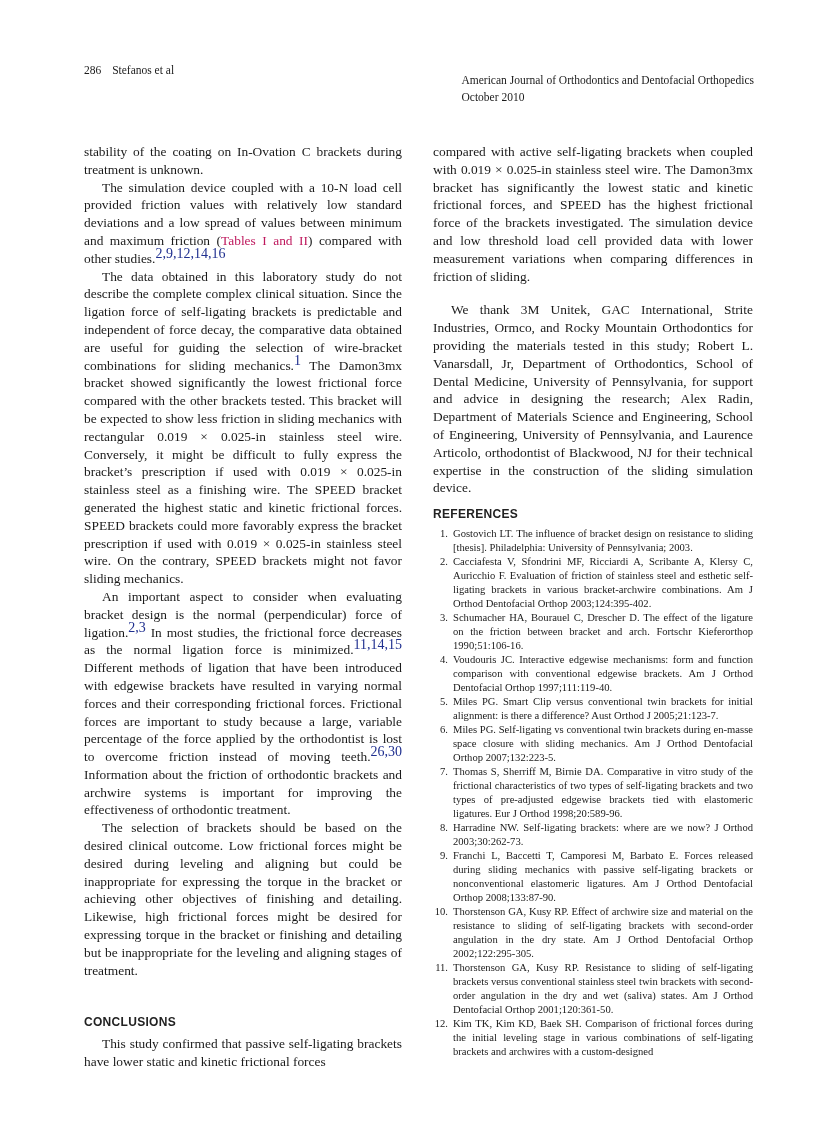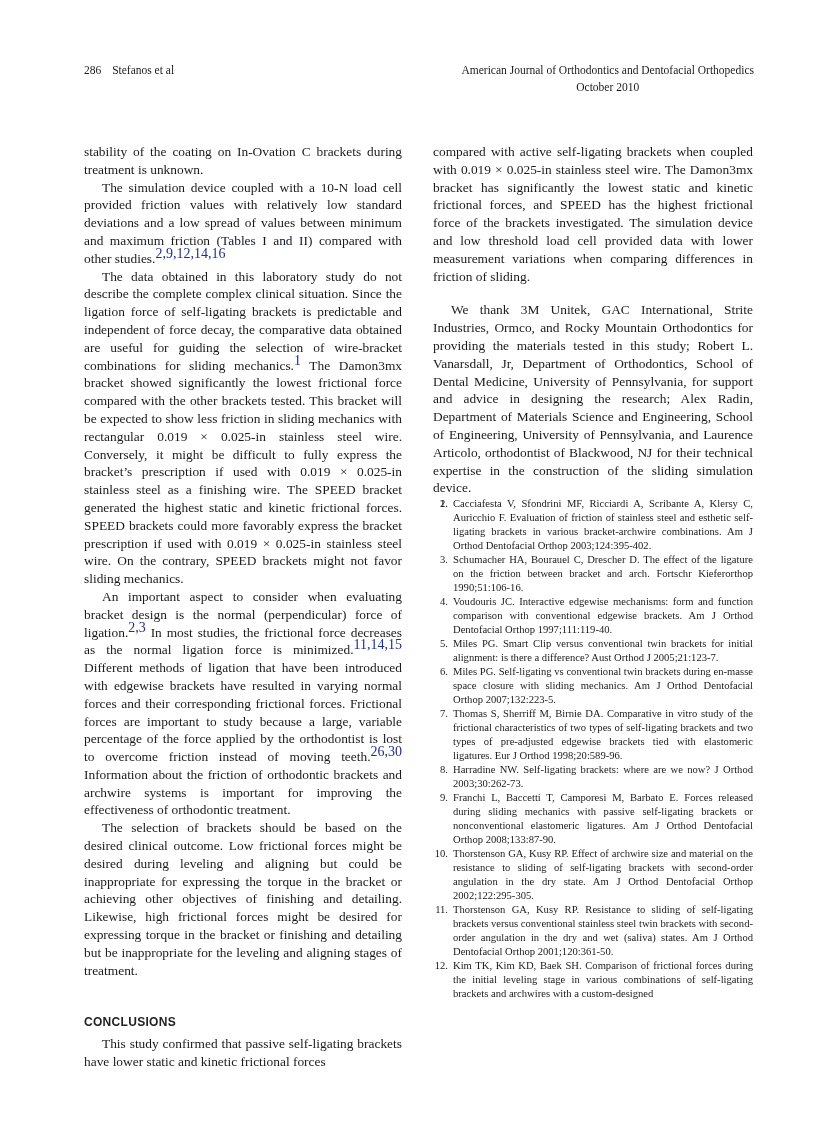--- a/index.html
+++ b/index.html
@@ -1,28 +1,28 @@
 <!DOCTYPE html>
 <html><head>
 <meta charset="utf-8">
 <style>
   html, body { margin: 0; padding: 0; background: #ffffff; }
   body { width: 838px; height: 1122px; position: relative; overflow: hidden;
          font-family: "Liberation Serif", "DejaVu Serif", serif; color: #1a1a1a; }
   .running-head { position: absolute; top: 62px; left: 84px; right: 84px; font-size: 11.5px; line-height: 17px; }
   .rh-left { position: absolute; left: 0; top: 0; }
   .rh-left .pg { margin-right: 8px; }
-  .rh-right { position: absolute; right: 0; top: 0; text-align: center; }
+  .rh-right { position: absolute; right: 0; top: 10px; text-align: left; }
   .col { position: absolute; top: 143px; font-size: 13.4px; line-height: 17.8px; text-align: justify; hyphens: manual; }
   .col-left { left: 84px; width: 318px; }
   .col-right { left: 433px; width: 320px; }
   p { margin: 0; }
   p.indent { text-indent: 18px; }
   sup { font-size: 14px; line-height: 0; vertical-align: 5px; color: #1f2f8f; }
-  .xref { color: #0f172a; }
+  .xref { color: #be185d; }
   .heading { font-family: "Liberation Sans", "DejaVu Sans", sans-serif; font-size: 12px; letter-spacing: 0.3px;
              color: #222; margin: 0; line-height: 17px; }
   .h-conclusions { margin-top: 35px; margin-bottom: 4px; }
   .ack { margin-top: 16px; }
   .h-references { margin-top: 9px; margin-bottom: 4px; }
   ol.refs { list-style: none; margin: 0; padding: 0; font-size: 10.6px; line-height: 14px; }
   ol.refs li { position: relative; padding-left: 20px; margin-left: 0; text-align: justify; }
   ol.refs li .num { position: absolute; left: 0; width: 15px; text-align: right; }
 </style>
 </head>
@@ -53,23 +53,24 @@
   <h2 class="heading h-conclusions">CONCLUSIONS</h2>
 
   <p class="indent">This study confirmed that passive self-ligating brackets have lower static and kinetic frictional forces</p>
 </section>
 
 <section class="col col-right">
   <p>compared with active self-ligating brackets when coupled with 0.019 × 0.025-in stainless steel wire. The Damon3mx bracket has significantly the lowest static and kinetic frictional forces, and SPEED has the highest frictional force of the brackets investigated. The simulation device and low threshold load cell provided data with lower measurement variations when comparing differences in friction of sliding.</p>
 
   <p class="indent ack">We thank 3M Unitek, GAC International, Strite Industries, Ormco, and Rocky Mountain Orthodontics for providing the materials tested in this study; Robert L. Vanarsdall, Jr, Department of Orthodontics, School of Dental Medicine, University of Pennsylvania, for support and advice in designing the research; Alex Radin, Department of Materials Science and Engineering, School of Engineering, University of Pennsylvania, and Laurence Articolo, orthodontist of Blackwood, NJ for their technical expertise in the construction of the sliding simulation device.</p>
 
+  <h2 class="heading h-references">REFERENCES</h2>
 
   <ol class="refs">
-    <li><span class="num">1.</span></li>
+    <li><span class="num">1.</span><span>Gostovich LT. The influence of bracket design on resistance to sliding [thesis]. Philadelphia: University of Pennsylvania; 2003.</span></li>
     <li><span class="num">2.</span><span>Cacciafesta V, Sfondrini MF, Ricciardi A, Scribante A, Klersy C, Auricchio F. Evaluation of friction of stainless steel and esthetic self-ligating brackets in various bracket-archwire combinations. Am J Orthod Dentofacial Orthop 2003;124:395-402.</span></li>
     <li><span class="num">3.</span><span>Schumacher HA, Bourauel C, Drescher D. The effect of the ligature on the friction between bracket and arch. Fortschr Kieferorthop 1990;51:106-16.</span></li>
     <li><span class="num">4.</span><span>Voudouris JC. Interactive edgewise mechanisms: form and function comparison with conventional edgewise brackets. Am J Orthod Dentofacial Orthop 1997;111:119-40.</span></li>
     <li><span class="num">5.</span><span>Miles PG. Smart Clip versus conventional twin brackets for initial alignment: is there a difference? Aust Orthod J 2005;21:123-7.</span></li>
     <li><span class="num">6.</span><span>Miles PG. Self-ligating vs conventional twin brackets during en-masse space closure with sliding mechanics. Am J Orthod Dentofacial Orthop 2007;132:223-5.</span></li>
     <li><span class="num">7.</span><span>Thomas S, Sherriff M, Birnie DA. Comparative in vitro study of the frictional characteristics of two types of self-ligating brackets and two types of pre-adjusted edgewise brackets tied with elastomeric ligatures. Eur J Orthod 1998;20:589-96.</span></li>
     <li><span class="num">8.</span><span>Harradine NW. Self-ligating brackets: where are we now? J Orthod 2003;30:262-73.</span></li>
     <li><span class="num">9.</span><span>Franchi L, Baccetti T, Camporesi M, Barbato E. Forces released during sliding mechanics with passive self-ligating brackets or nonconventional elastomeric ligatures. Am J Orthod Dentofacial Orthop 2008;133:87-90.</span></li>
     <li><span class="num">10.</span><span>Thorstenson GA, Kusy RP. Effect of archwire size and material on the resistance to sliding of self-ligating brackets with second-order angulation in the dry state. Am J Orthod Dentofacial Orthop 2002;122:295-305.</span></li>
     <li><span class="num">11.</span><span>Thorstenson GA, Kusy RP. Resistance to sliding of self-ligating brackets versus conventional stainless steel twin brackets with second-order angulation in the dry and wet (saliva) states. Am J Orthod Dentofacial Orthop 2001;120:361-50.</span></li>

